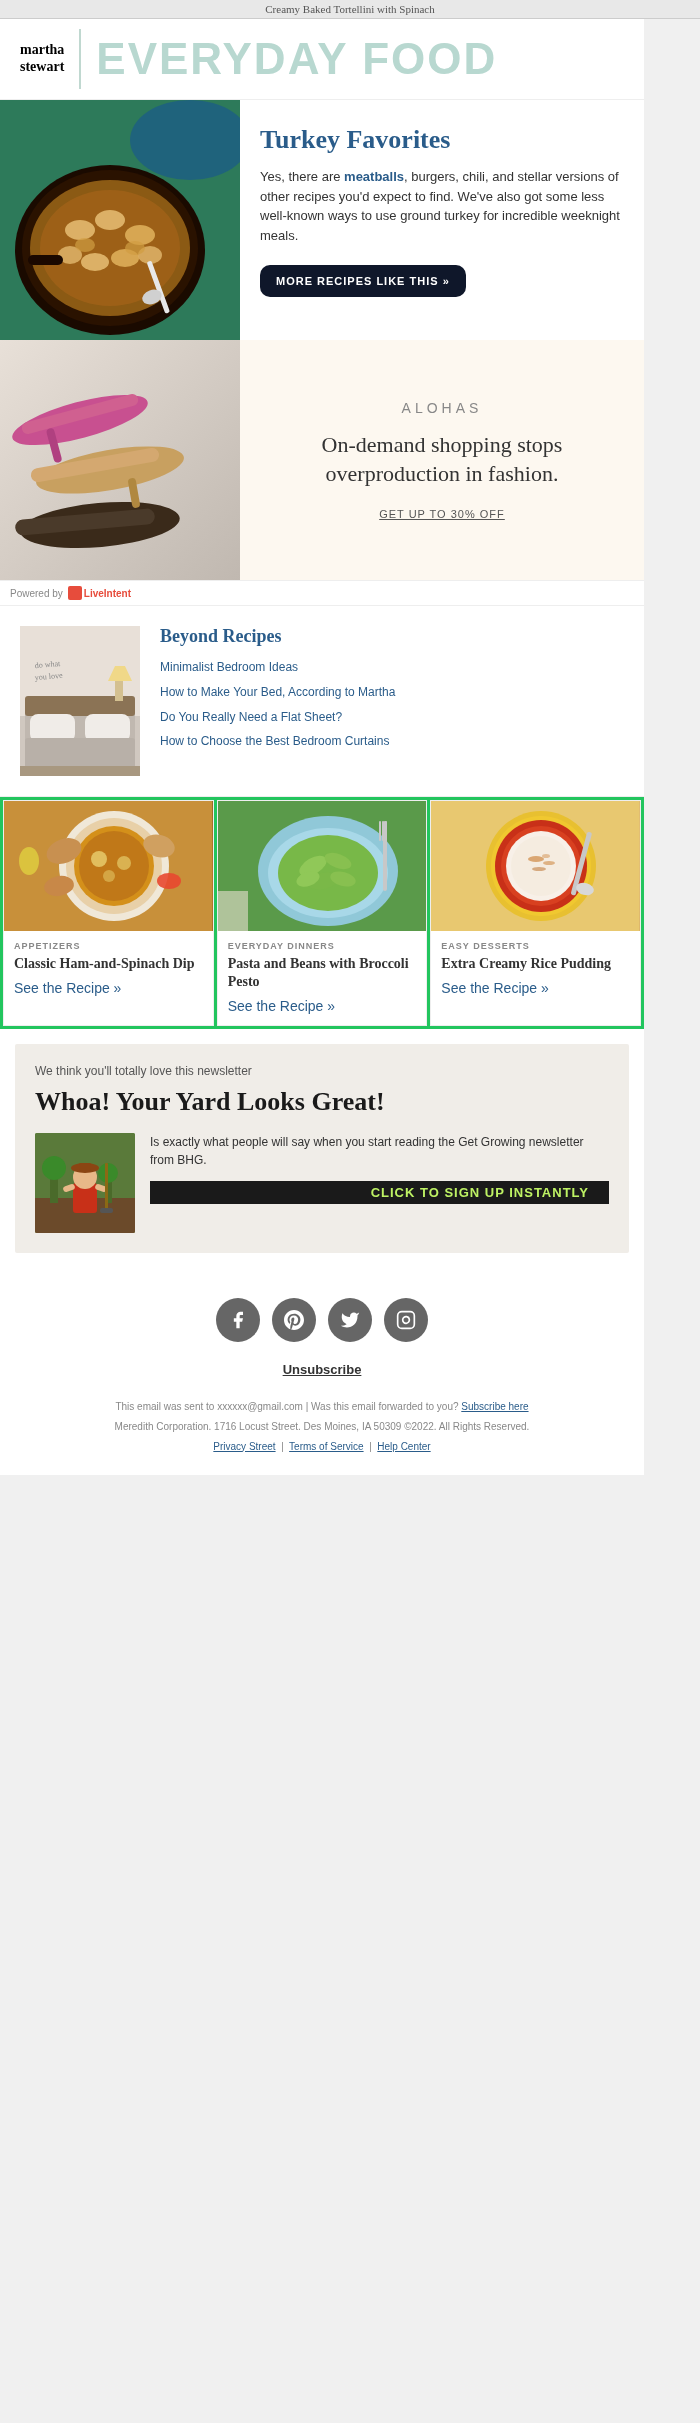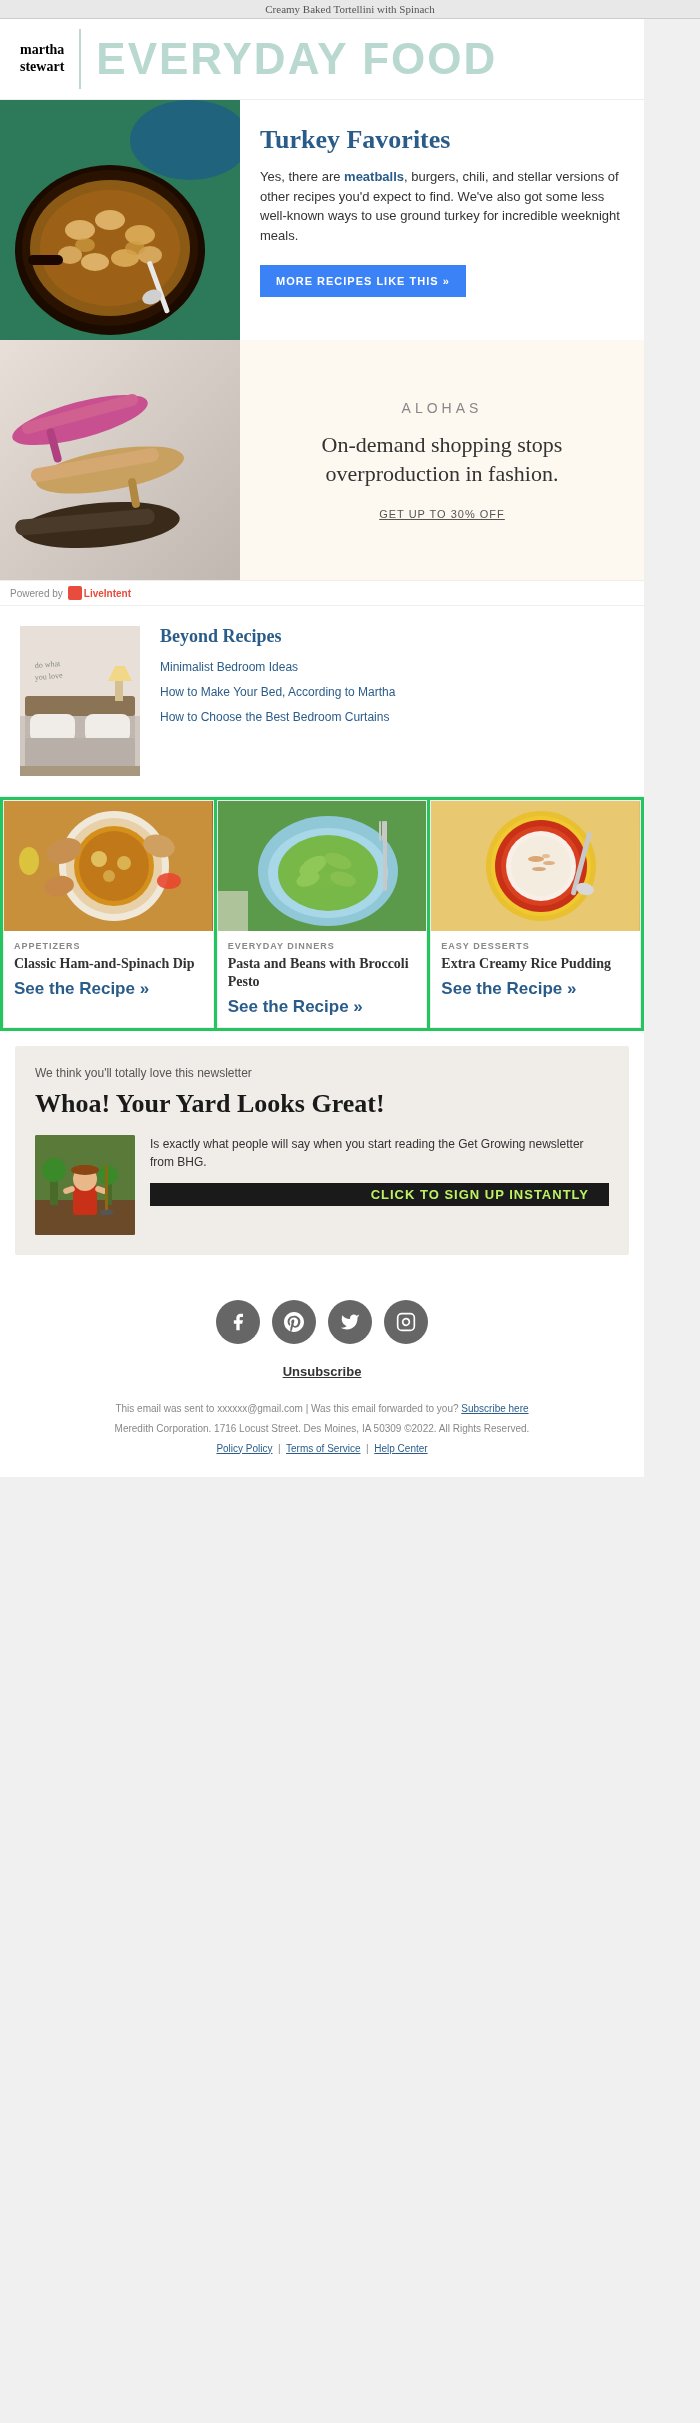--- a/index.html
+++ b/index.html
@@ -93,29 +93,30 @@
       color: #333;
       line-height: 1.5;
       margin-bottom: 20px;
     }
     .hero-text a {
       color: #2a5c8a;
       font-weight: bold;
     }
     .cta-button {
       display: inline-block;
-      background: #3b82f6;
+      background: #0f172a;
       color: #fff;
       font-family: Arial, sans-serif;
       font-size: 11px;
       font-weight: bold;
       letter-spacing: 1px;
       padding: 10px 16px;
       text-decoration: none;
       text-transform: uppercase;
+      border-radius: 10px;
     }
 
     
     .ad-section {
       display: flex;
       width: 100%;
       background: #fff8f0;
     }
     .ad-image {
       width: 240px;
@@ -277,24 +278,23 @@
     .recipe-name {
       font-family: Georgia, serif;
       font-size: 14px;
       font-weight: bold;
       color: #333;
       line-height: 1.3;
       margin-bottom: 6px;
     }
     .recipe-link {
       font-family: Arial, sans-serif;
-      font-size: 17px;
+      font-size: 14px;
       color: #2a5c8a;
       text-decoration: none;
-      font-weight: bold;
     }
 
     
     .newsletter-section {
       background: #f0ede8;
       margin: 15px;
       padding: 20px;
       border-radius: 2px;
     }
     .newsletter-intro {
@@ -522,20 +522,21 @@
           <polygon points="88,55 112,55 105,40 95,40" fill="#f0d888"></polygon>
 
           <rect y="140" width="120" height="10" fill="#a89880"></rect>
         </svg>
       </div>
     </div>
     <div class="beyond-content">
       <div class="beyond-title">Beyond Recipes</div>
       <a class="beyond-link" href="#">Minimalist Bedroom Ideas</a>
       <a class="beyond-link" href="#">How to Make Your Bed, According to Martha</a>
+      <a class="beyond-link" href="#">Do You Really Need a Flat Sheet?</a>
       <a class="beyond-link" href="#">How to Choose the Best Bedroom Curtains</a>
     </div>
   </div>
 
   <div class="recipe-grid">
 
     <div class="recipe-card">
       <div class="recipe-img recipe-img-appetizer">
         <svg width="100%" height="130" xmlns="http://www.w3.org/2000/svg">
           <rect width="100%" height="130" fill="#c8903a"></rect>
@@ -692,21 +693,21 @@
     </div>
     <div class="unsubscribe-text" style="cursor:pointer; text-decoration: underline;">Unsubscribe</div>
   </div>
 
   <div class="footer-legal">
     <p>
       This email was sent to xxxxxx@gmail.com | Was this email forwarded to you? <a href="#">Subscribe here</a>
     </p>
     <p style="margin-top:4px;">Meredith Corporation. 1716 Locust Street. Des Moines, IA 50309 ©2022. All Rights Reserved.</p>
     <p style="margin-top:4px;">
-      <a href="#">Policy Policy</a>
+      <a href="#">Privacy Street</a>
       &nbsp;|&nbsp;
       <a href="#">Terms of Service</a>
       &nbsp;|&nbsp;
       <a href="#">Help Center</a>
     </p>
   </div>
 
 </div>
 
 </body></html>

